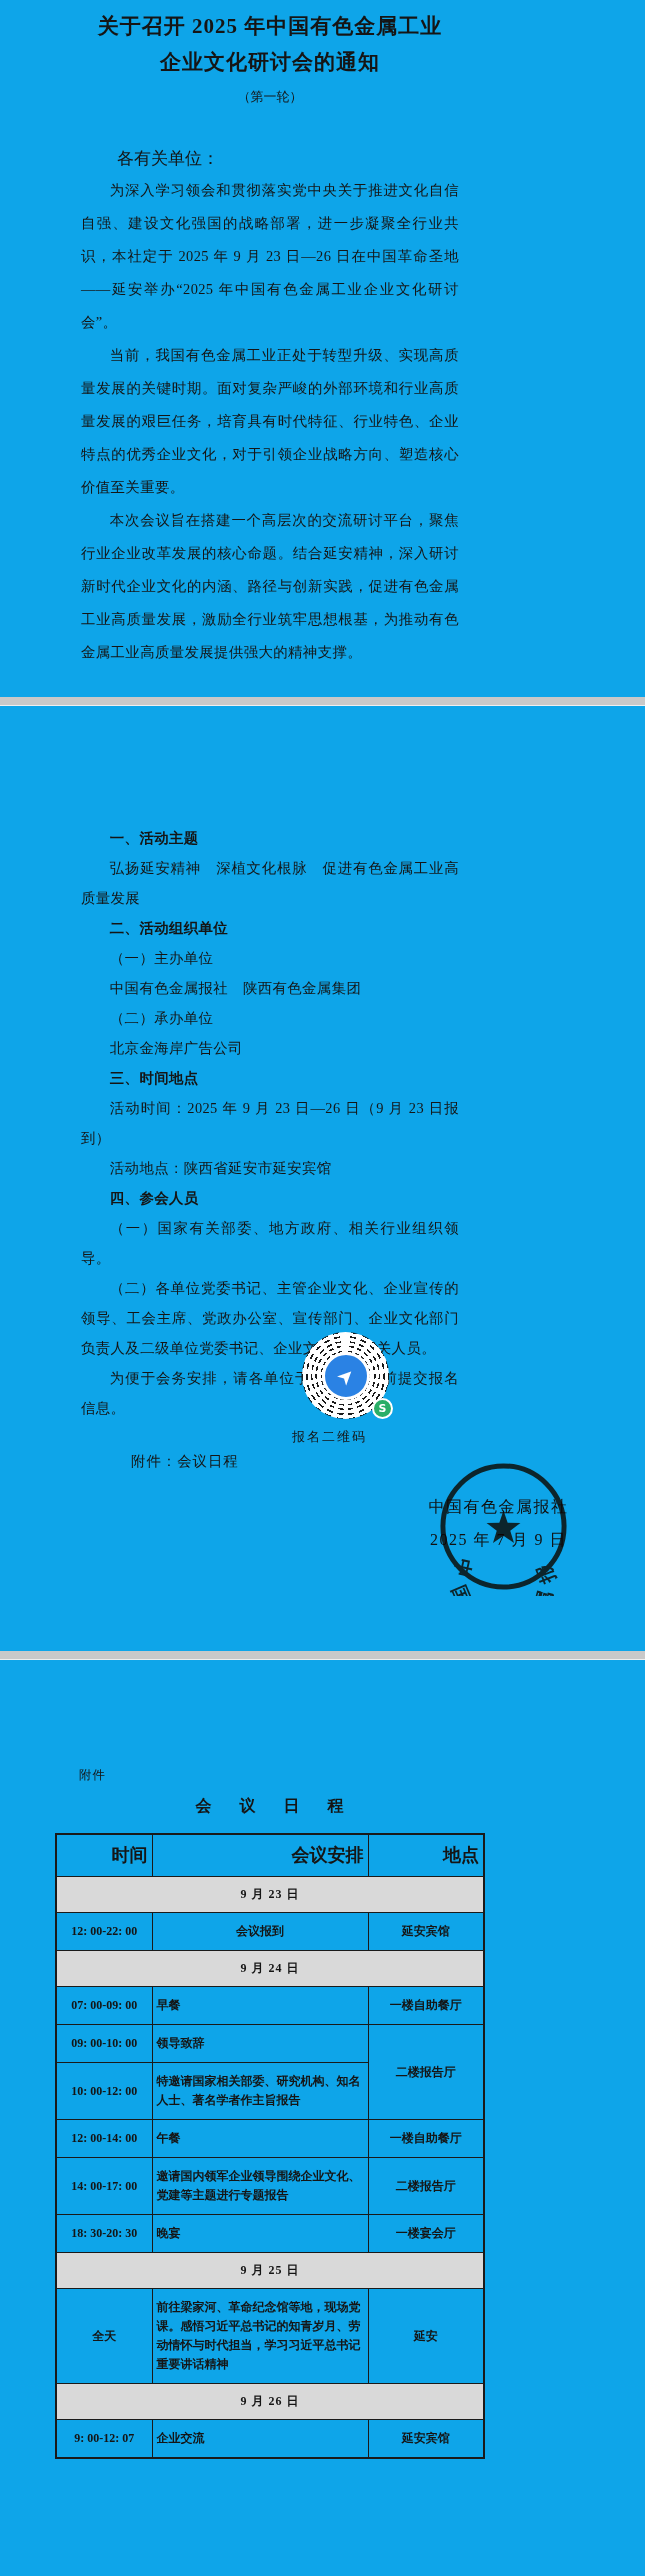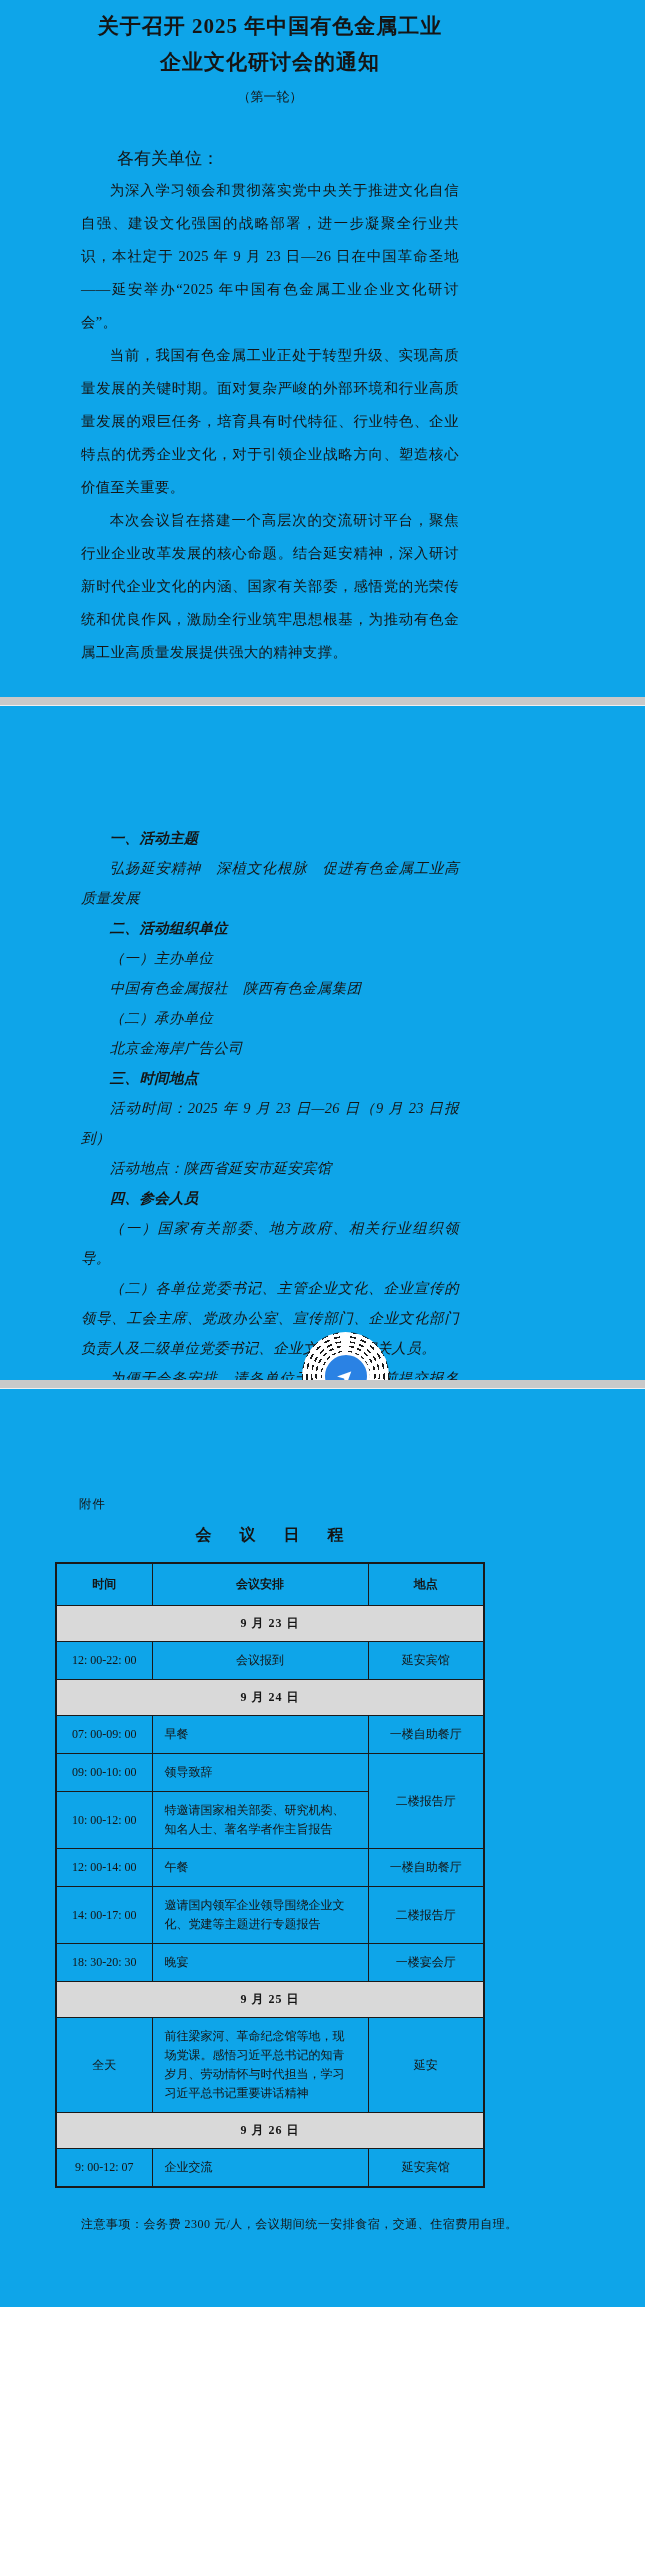--- a/index.html
+++ b/index.html
@@ -1,19 +1,19 @@
 <!DOCTYPE html>
 <html><head>
 <meta charset="utf-8">
 <style>
   html,body{margin:0;padding:0;background:#ffffff;}
   body{width:645px;font-family:"Liberation Serif","DejaVu Serif",serif;color:#151515;}
   .page{position:relative;box-sizing:border-box;overflow:hidden;background:#0ea5e9;}
   .page1{height:697px;padding:8px 0 0 0;}
-  .page2{height:674px;padding:117px 0 0 0;font-style:italic;}
+  .page2{height:945px;padding:117px 0 0 0;}
   .page3{height:918px;padding:107px 0 0 0;}
   .pagebreak{height:8px;background:#c9c9c9;border-bottom:1px solid #efefef;}
   
   .titleblock{margin:0 81px;width:378px;text-align:center;font-weight:bold;font-size:21px;line-height:36px;letter-spacing:1px;}
   .subtitle{margin:6px 81px 8px;width:378px;text-align:center;font-size:13px;line-height:22px;}
   .salutation{margin:36px 117px 0;width:378px;font-size:17px;line-height:30px;}
   .bodypara{margin:0 81px;width:378px;font-size:14.4px;line-height:33px;text-align:justify;text-indent:2em;letter-spacing:0.4px;}
   
   .l{margin:0 81px;width:378px;font-size:14.4px;line-height:30px;text-align:justify;text-indent:2em;letter-spacing:0.4px;}
   .l.bold{font-weight:bold;}
@@ -28,41 +28,41 @@
   .qr-badge{position:absolute;right:0;bottom:4px;width:17px;height:17px;border-radius:50%;background:#2aae67;border:2px solid #ffffff;
     color:#fff;font-size:11px;font-weight:bold;display:flex;align-items:center;justify-content:center;font-family:"DejaVu Sans",sans-serif;}
   .qr-caption{position:absolute;left:282px;top:722px;width:95px;text-align:center;font-size:13px;letter-spacing:2px;}
   .attachment-line{position:absolute;left:131px;top:746px;font-size:14.4px;letter-spacing:1px;}
   .signature{position:absolute;left:409px;top:784px;width:179px;text-align:center;font-size:16px;line-height:33px;letter-spacing:1.5px;color:#111;}
   .seal{position:absolute;left:434px;top:751px;width:139px;height:139px;mix-blend-mode:multiply;opacity:0.92;}
   
   .att-label{margin-left:79px;font-size:12.4px;letter-spacing:1px;font-family:Liberation Mono, monospace;}
   .sched-title{margin:12px 0 0 55px;width:429px;text-align:center;font-size:16px;font-weight:bold;letter-spacing:12px;text-indent:12px;}
   table.sched{margin:16px 0 0 55px;width:429px;border-collapse:collapse;table-layout:fixed;border:2px solid #1a1a1a;}
-  table.sched td,table.sched th{border:1px solid #1a1a1a;font-size:12px;line-height:19px;padding:9px 12px;vertical-align:middle;
-    font-family:"Liberation Serif","DejaVu Serif",serif;font-weight:normal;}
-  table.sched th{font-weight:bold;font-size:12px;padding:11px 4px;text-align:center;}
+  table.sched td,table.sched th{border:1px solid #1a1a1a;font-size:12px;line-height:19px;padding:9px 4px;vertical-align:middle;
+    font-family:"Liberation Serif","DejaVu Serif",serif;font-weight:bold;}
+  table.sched th{font-weight:bold;font-size:18px;padding:11px 4px;text-align:right;}
   td.c{text-align:center;}
   td.item{text-align:left;padding-left:10px;padding-right:8px;}
   tr.band td{background:#d9d9d9;font-weight:bold;text-align:center;padding:8px 4px;letter-spacing:1px;}
   .notes{margin:22px 0 0 81px;width:476px;font-size:12px;line-height:29px;letter-spacing:0.5px;}
 </style>
 </head>
 <body>
 
 <div class="page page1">
   <div class="titleblock">
     <div>关于召开 2025 年中国有色金属工业</div>
     <div>企业文化研讨会的通知</div>
   </div>
   <div class="subtitle">（第一轮）</div>
   <div class="salutation">各有关单位：</div>
   <p class="bodypara">为深入学习领会和贯彻落实党中央关于推进文化自信自强、建设文化强国的战略部署，进一步凝聚全行业共识，本社定于 2025 年 9 月 23 日—26 日在中国革命圣地——延安举办“2025 年中国有色金属工业企业文化研讨会”。</p>
   <p class="bodypara">当前，我国有色金属工业正处于转型升级、实现高质量发展的关键时期。面对复杂严峻的外部环境和行业高质量发展的艰巨任务，培育具有时代特征、行业特色、企业特点的优秀企业文化，对于引领企业战略方向、塑造核心价值至关重要。</p>
-  <p class="bodypara">本次会议旨在搭建一个高层次的交流研讨平台，聚焦行业企业改革发展的核心命题。结合延安精神，深入研讨新时代企业文化的内涵、国家有关部委，感悟党的光荣传统和优良作风，激励全行业筑牢思想根基，为推动有色金属工业高质量发展提供强大的精神支撑。</p>
+  <p class="bodypara">本次会议旨在搭建一个高层次的交流研讨平台，聚焦行业企业改革发展的核心命题。结合延安精神，深入研讨新时代企业文化的内涵、路径与创新实践，促进有色金属工业高质量发展，激励全行业筑牢思想根基，为推动有色金属工业高质量发展提供强大的精神支撑。</p>
 </div>
 
 <div class="pagebreak"></div>
 
 <div class="page page2">
   <div class="l bold">一、活动主题</div>
   <div class="l">弘扬延安精神　深植文化根脉　促进有色金属工业高质量发展</div>
   <div class="l bold">二、活动组织单位</div>
   <div class="l">（一）主办单位</div>
   <div class="l">中国有色金属报社　陕西有色金属集团</div>
@@ -173,16 +173,15 @@
       </tr>
       <tr>
         <td class="c">9: 00-12: 07</td>
         <td class="item">企业交流</td>
         <td class="c">延安宾馆</td>
       </tr>
     </tbody>
   </table>
 
   <div class="notes">
-    <div>注意事项：会务费 2300 元/人，会议期间统一安排食宿，交通、住宿费用自理。</div>
   </div>
 </div>
 
 
 </body></html>

